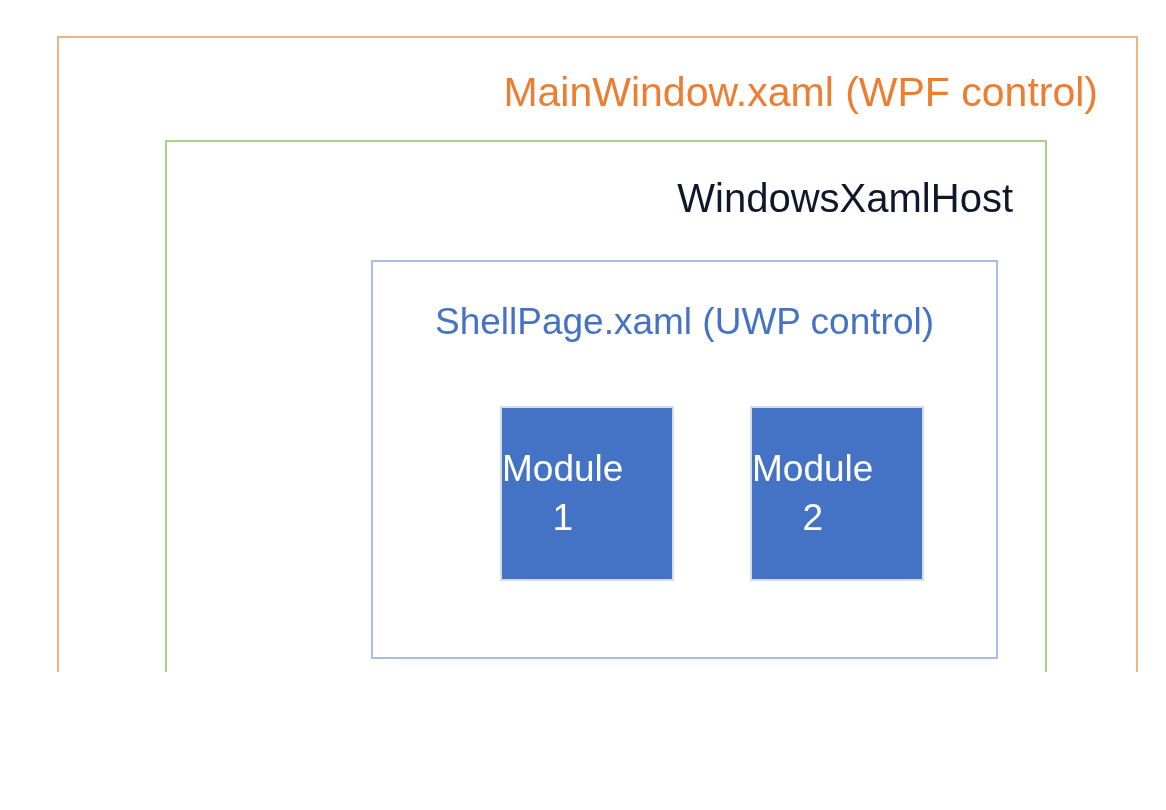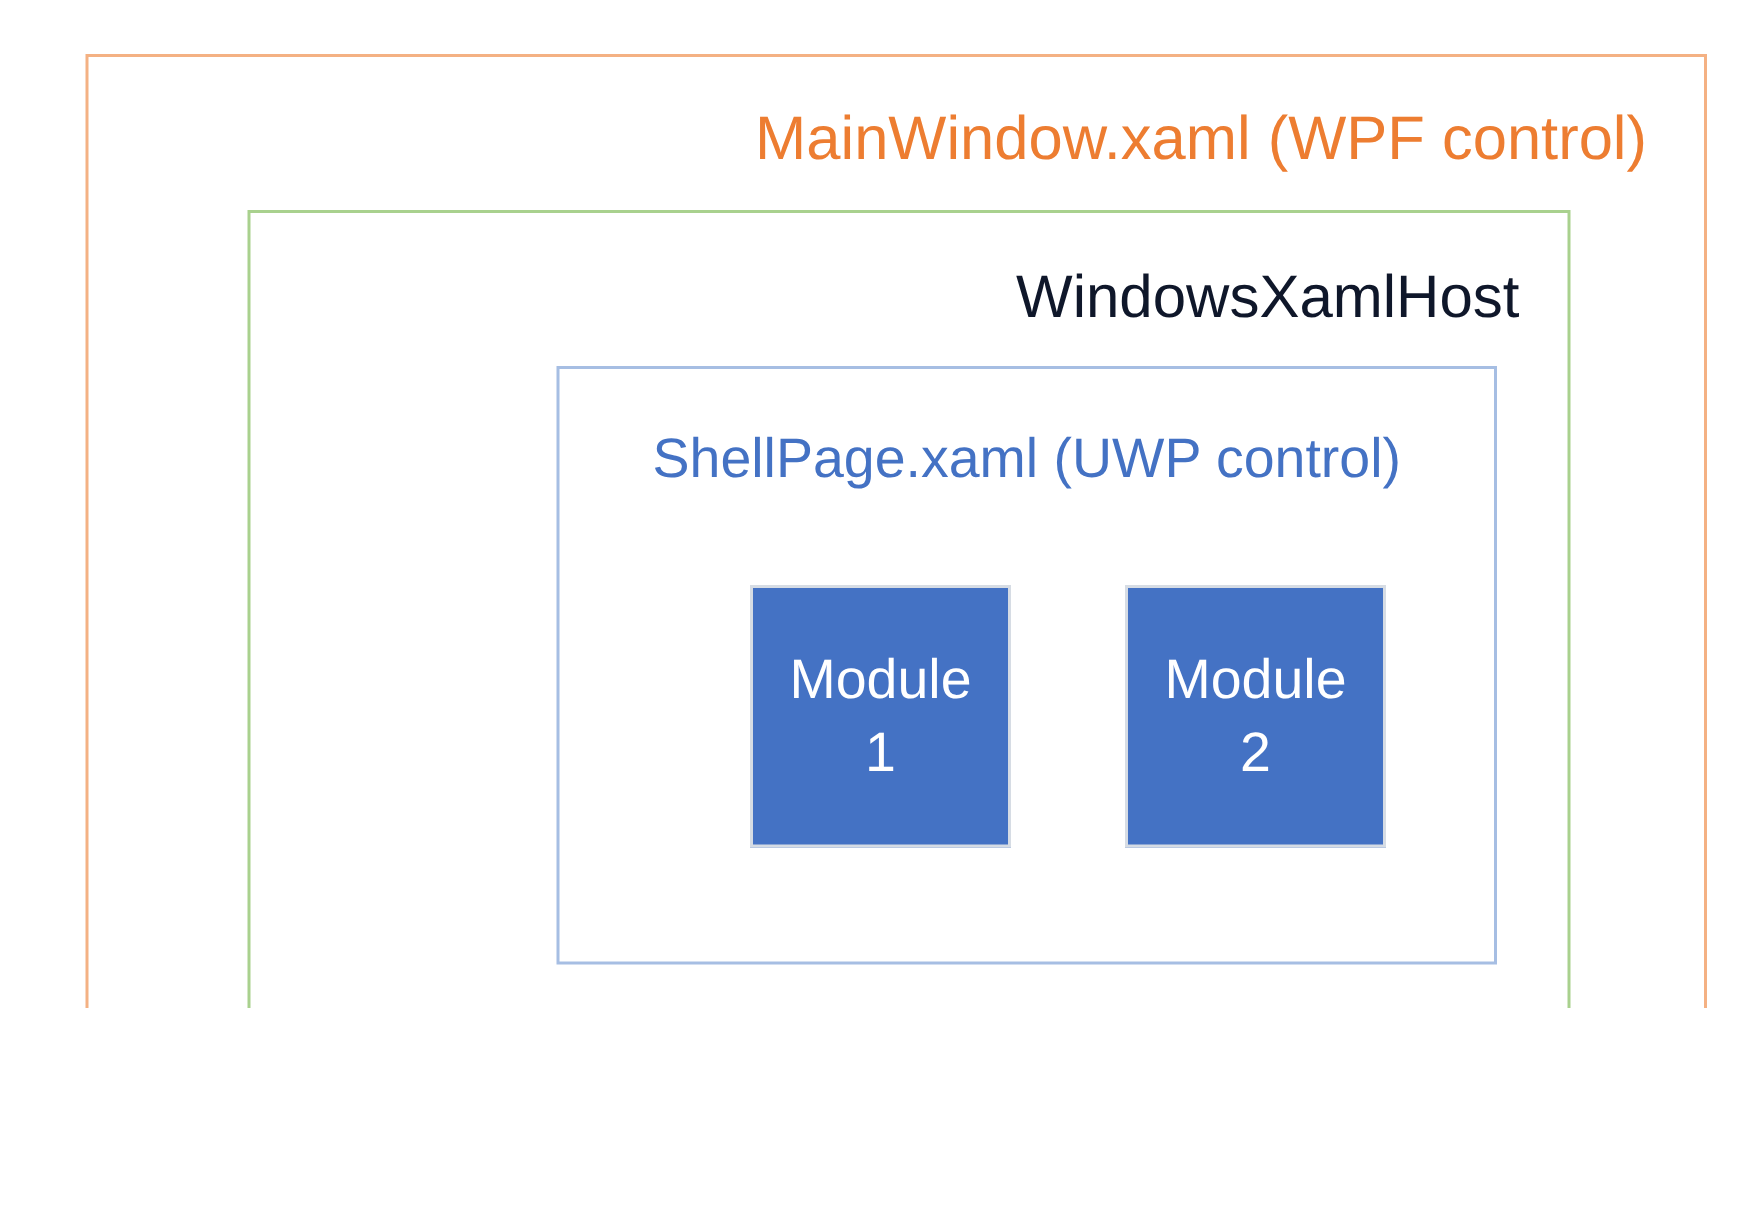--- a/index.html
+++ b/index.html
@@ -29,21 +29,21 @@
   }
   .box-host {
     left: 106px;
     top: 102px;
     width: 882px;
     height: 578px;
     border: 2px solid #A9D18E;
   }
   .box-shell {
     left: 204px;
-    top: 102px;
+    top: 118px;
     width: 627px;
     height: 399px;
     border: 2px solid #A6BEE3;
   }
   .label {
     position: absolute;
     white-space: nowrap;
     line-height: 1.1;
   }
   .label-mainwindow {
@@ -69,21 +69,20 @@
   .module {
     position: absolute;
     top: 144px;
     width: 174px;
     height: 175px;
     box-sizing: border-box;
     background: #4472C4;
     border: 2px solid #D6DCE4;
     display: flex;
     align-items: center;
-    justify-content: center;
   }
   .module-1 { left: 127px; }
   .module-2 { left: 377px; }
   .module-label {
     color: #FFFFFF;
     font-size: 37px;
     line-height: 1.3;
     text-align: center;
     white-space: pre-line;
   }

